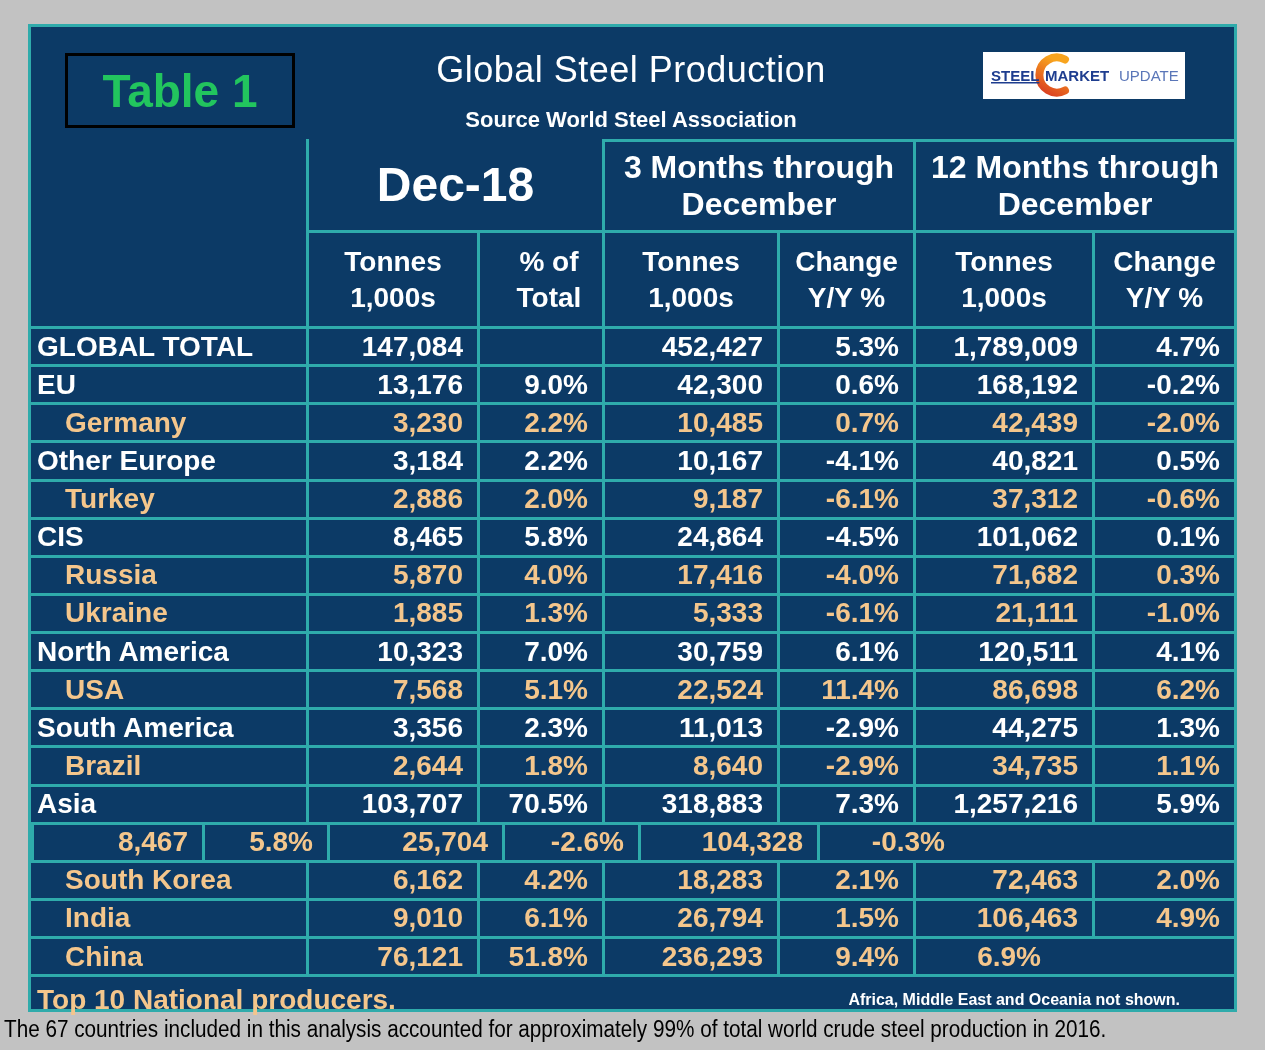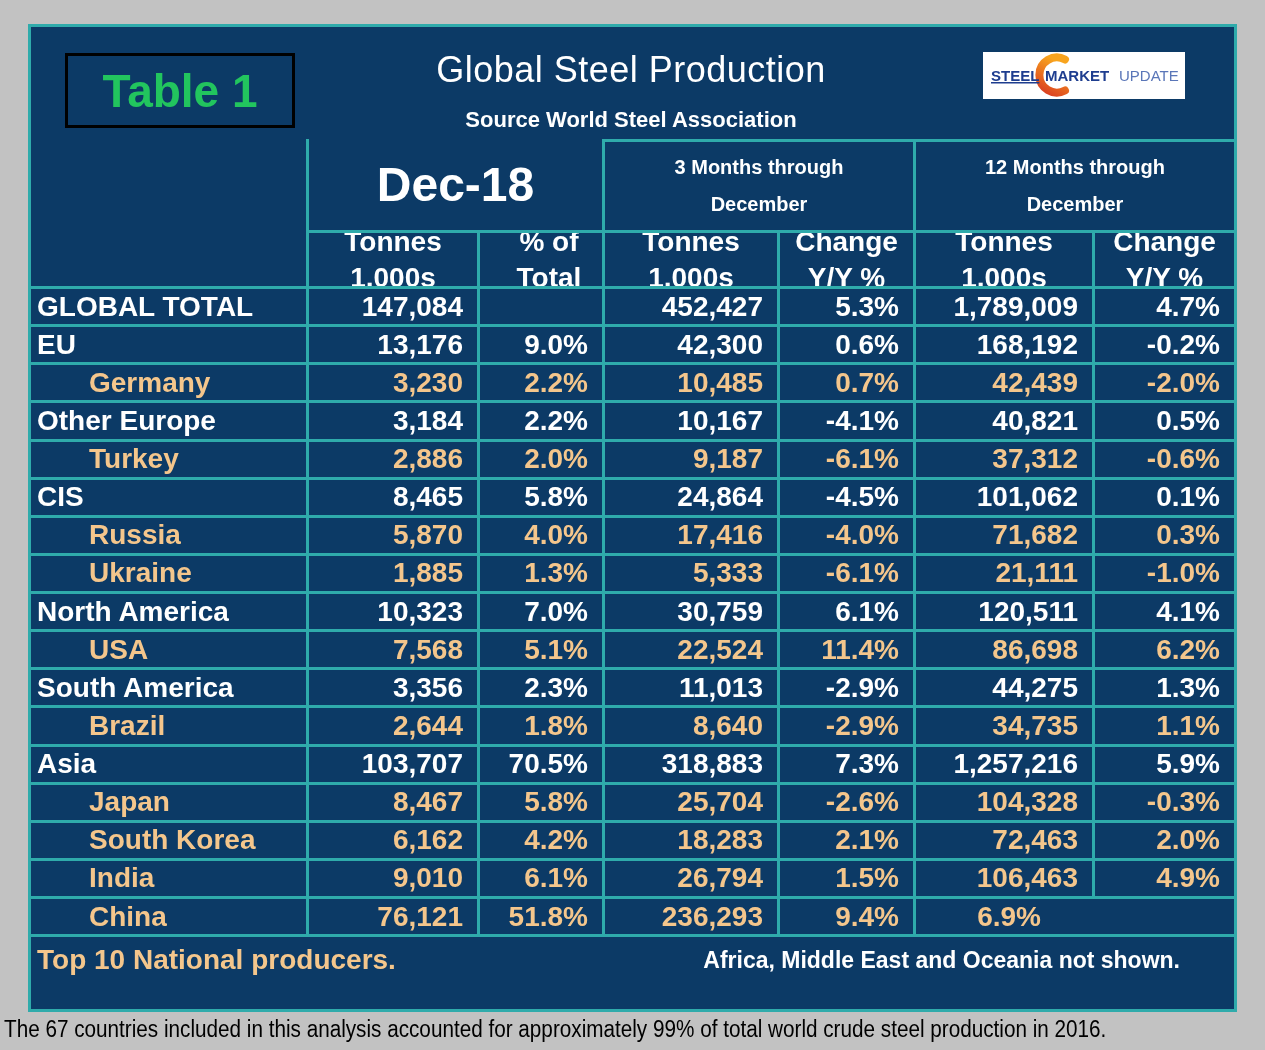--- a/index.html
+++ b/index.html
@@ -33,42 +33,42 @@
   .cell{box-sizing:border-box;overflow:hidden;}
   .bl{border-left:3px solid #2fabab;}
   .bt{border-top:3px solid #2fabab;}
   
   .r-group{height:91px;}
   .g0{width:275px;}
   .g1{width:296px;}
   .g2{width:311px;}
   .g3{width:321px;}
   .gcell{display:flex;align-items:center;justify-content:center;text-align:center;
-    font-size:20px;line-height:37px;white-space:pre-line;}
+    font-size:32px;line-height:37px;white-space:pre-line;}
   .g1{font-size:48px;}
   
-  .r-sub{height:56px;}
+  .r-sub{height:96px;}
   .scell{display:flex;align-items:center;justify-content:center;text-align:center;
     font-size:28px;line-height:36px;white-space:pre-line;}
   .c-label{width:275px;}
   .c0{width:171px;}.c1{width:125px;padding-left:16px;}.c2{width:175px;}.c3{width:136px;}.c4{width:179px;}.c5{width:142px;}
   
   .tbody{height:648px;display:flex;flex-direction:column;}
   .trow{flex:1 1 0;display:flex;border-top:3px solid #2fabab;box-sizing:border-box;
     font-size:28px;}
   .trow .cell{display:flex;align-items:center;}
   .trow .label{padding-left:6px;}
   .trow.country{color:#f4c68c;}
-  .trow.country .label{padding-left:58px;}
+  .trow.country .label{padding-left:34px;}
   .trow .num{justify-content:flex-end;padding-right:14px;}
   
   .r-foot{height:49px;border-top:3px solid #2fabab;display:flex;align-items:center;
     box-sizing:border-box;}
   .foot-left{color:#f4c68c;font-size:28px;font-weight:bold;padding-left:6px;}
-  .foot-right{color:#fff;font-size:23px;font-weight:bold;margin-left:auto;margin-right:54px;}
+  .foot-right{color:#fff;font-size:16px;font-weight:bold;margin-left:auto;margin-right:54px;}
   
   .footnote{
     position:absolute;left:4px;top:1016px;color:#000;font-size:23px;
     white-space:nowrap;transform:scaleX(.9);transform-origin:left center;
   }
 </style>
 </head>
 <body>
 
 <div class="board">
@@ -237,21 +237,20 @@
         <div class="trow region">
           <div class="cell label c-label">Asia</div>
           <div class="cell num c0 bl">103,707</div>
           <div class="cell num c1 bl">70.5%</div>
           <div class="cell num c2 bl">318,883</div>
           <div class="cell num c3 bl">7.3%</div>
           <div class="cell num c4 bl">1,257,216</div>
           <div class="cell num c5 bl">5.9%</div>
         </div>
         <div class="trow country">
-          <div class="cell label c-label">Japan</div>
           <div class="cell num c0 bl">8,467</div>
           <div class="cell num c1 bl">5.8%</div>
           <div class="cell num c2 bl">25,704</div>
           <div class="cell num c3 bl">-2.6%</div>
           <div class="cell num c4 bl">104,328</div>
           <div class="cell num c5 bl">-0.3%</div>
         </div>
         <div class="trow country">
           <div class="cell label c-label">South Korea</div>
           <div class="cell num c0 bl">6,162</div>

